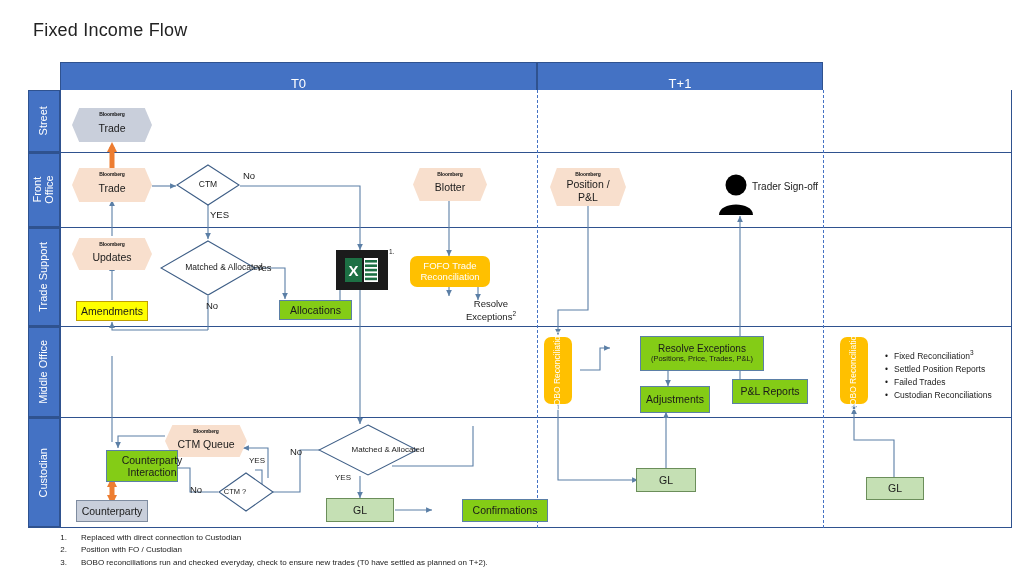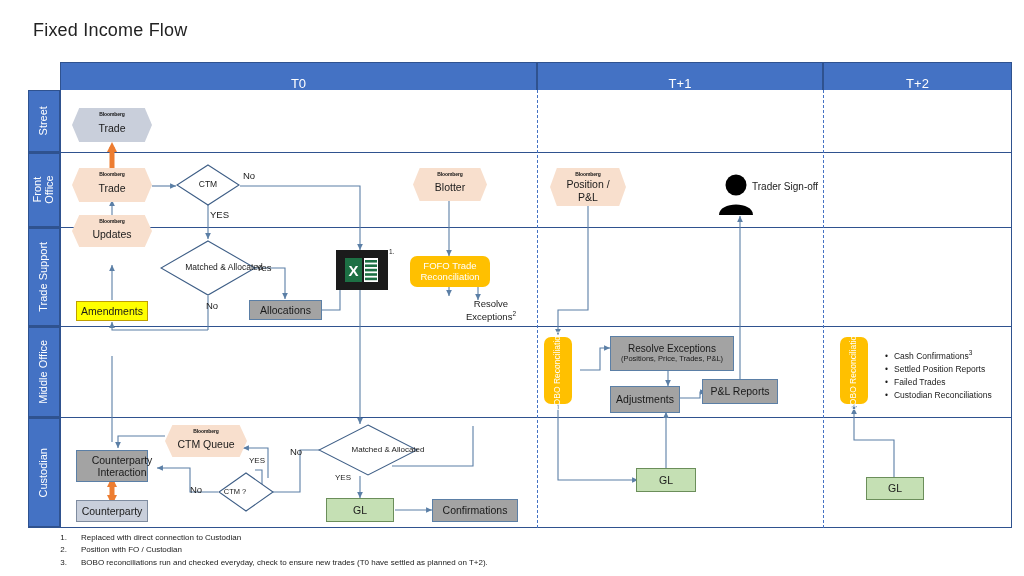--- a/index.html
+++ b/index.html
@@ -28,21 +28,21 @@
   .divider{position:absolute;top:28px;height:438px;border-left:1.6px dashed #4472C4;}
 
   
   .node{position:absolute;box-sizing:border-box;display:flex;align-items:center;
         justify-content:center;text-align:center;font-size:10.5px;line-height:1.15;}
   .hexa{clip-path:polygon(9% 0,91% 0,100% 50%,91% 100%,9% 100%,0 50%);}
   .bloom-hex{background:#F8DFCD;border-radius:3px;}
   .street-hex{background:#C9CFDB;}
   .bloomberg-tag{position:absolute;top:4px;left:0;right:0;text-align:center;
       font-size:5px;font-weight:bold;color:#111;letter-spacing:-.1px;}
-  .rectbox{background:#a3a3a3;border:1.2px solid #5B7FA6;}
+  .rectbox{background:#84cc16;border:1.2px solid #5B7FA6;margin-left:30px;}
   .diamond{position:absolute;}
   .diamond svg{position:absolute;left:0;top:0;}
   .diamond .dtext{position:absolute;left:0;top:0;width:100%;height:100%;
       display:flex;align-items:center;justify-content:center;text-align:left;
       font-size:8.5px;line-height:1.1;}
   .amber{background:#FFC000;border-radius:7px;color:#fff;}
   .amber.vert span{transform:rotate(-90deg);white-space:nowrap;display:block;}
   .green{background:#C5E0B4;border:1.2px solid #6B8E5A;}
   .yellowbox{background:#FFFF00;border:1.6px solid #BFA000;}
   .greybox{background:#C9CFDB;border:1.2px solid #7F8CA0;}
@@ -67,23 +67,20 @@
 <div id="page-title">Fixed Income Flow</div>
 
 <div id="chart">
 
   <div class="hdr" style="left:32px;width:477px;">
       <span>T0</span>
     </div>
   <div class="hdr" style="left:509px;width:286px;justify-content:center;">
       <span>T+1</span>
     </div>
-  <div class="hdr" style="left:795px;width:189px;">
-      <span>T+2</span>
-    </div>
 
   <div class="lane" style="top:28px;height:63px;width:984px;">
     <div id="lane-top-line"></div>
     <div class="lane-label">
         <span>Street</span>
       </div>
     <div class="lane-body"></div>
   </div>
   <div class="lane" style="top:91px;height:75px;width:984px;">
     <div class="lane-label">
@@ -226,21 +223,21 @@
 </div>
 
 <div class="person" style="left:716px;top:174px;">
   <svg width="40" height="42" viewBox="0 0 40 42">
     <circle cx="20" cy="11" r="10.5" fill="#000"></circle>
     <path d="M3,41 C3,27 37,27 37,41 Z" fill="#000"></path>
   </svg>
 </div>
 <div class="plain" style="left:752px;top:181px;font-size:10px;">Trader Sign-off</div>
 
-<div class="node hexa bloom-hex" style="left:72px;top:215px;width:80px;height:32px;">
+<div class="node hexa bloom-hex" style="left:72px;top:238px;width:80px;height:32px;">
   <div class="bloomberg-tag">Bloomberg</div>
   <span style="margin-top:6px;">Updates</span>
 </div>
 
 <div class="node yellowbox" style="left:76px;top:301px;width:72px;height:20px;">
   <span>Amendments</span>
 </div>
 
 <div class="diamond" style="left:160px;top:240px;width:96px;height:56px;">
   <svg width="96" height="56">
@@ -292,21 +289,21 @@
 </div>
 
 <div class="node rectbox" style="left:702px;top:379px;width:76px;height:25px;">
   <span>P&amp;L Reports</span>
 </div>
 
 <div class="node amber vert" style="left:840px;top:337px;width:28px;height:67px;font-size:8.5px;">
   <span>BOBO Reconciliation</span>
 </div>
 <div class="bullets" style="left:885px;top:348px;">
-  <div><span>Cash Confirmations</span><span class="sup">3</span></div>
+  <div><span>Fixed Reconciliation</span><span class="sup">3</span></div>
   <div>Settled Position Reports</div>
   <div>Failed Trades</div>
   <div>Custodian Reconciliations</div>
 </div>
 
 <div class="node hexa bloom-hex" style="left:165px;top:425px;width:82px;height:32px;">
   <div class="bloomberg-tag">Bloomberg</div>
   <span style="margin-top:6px;">CTM Queue</span>
 </div>
 

